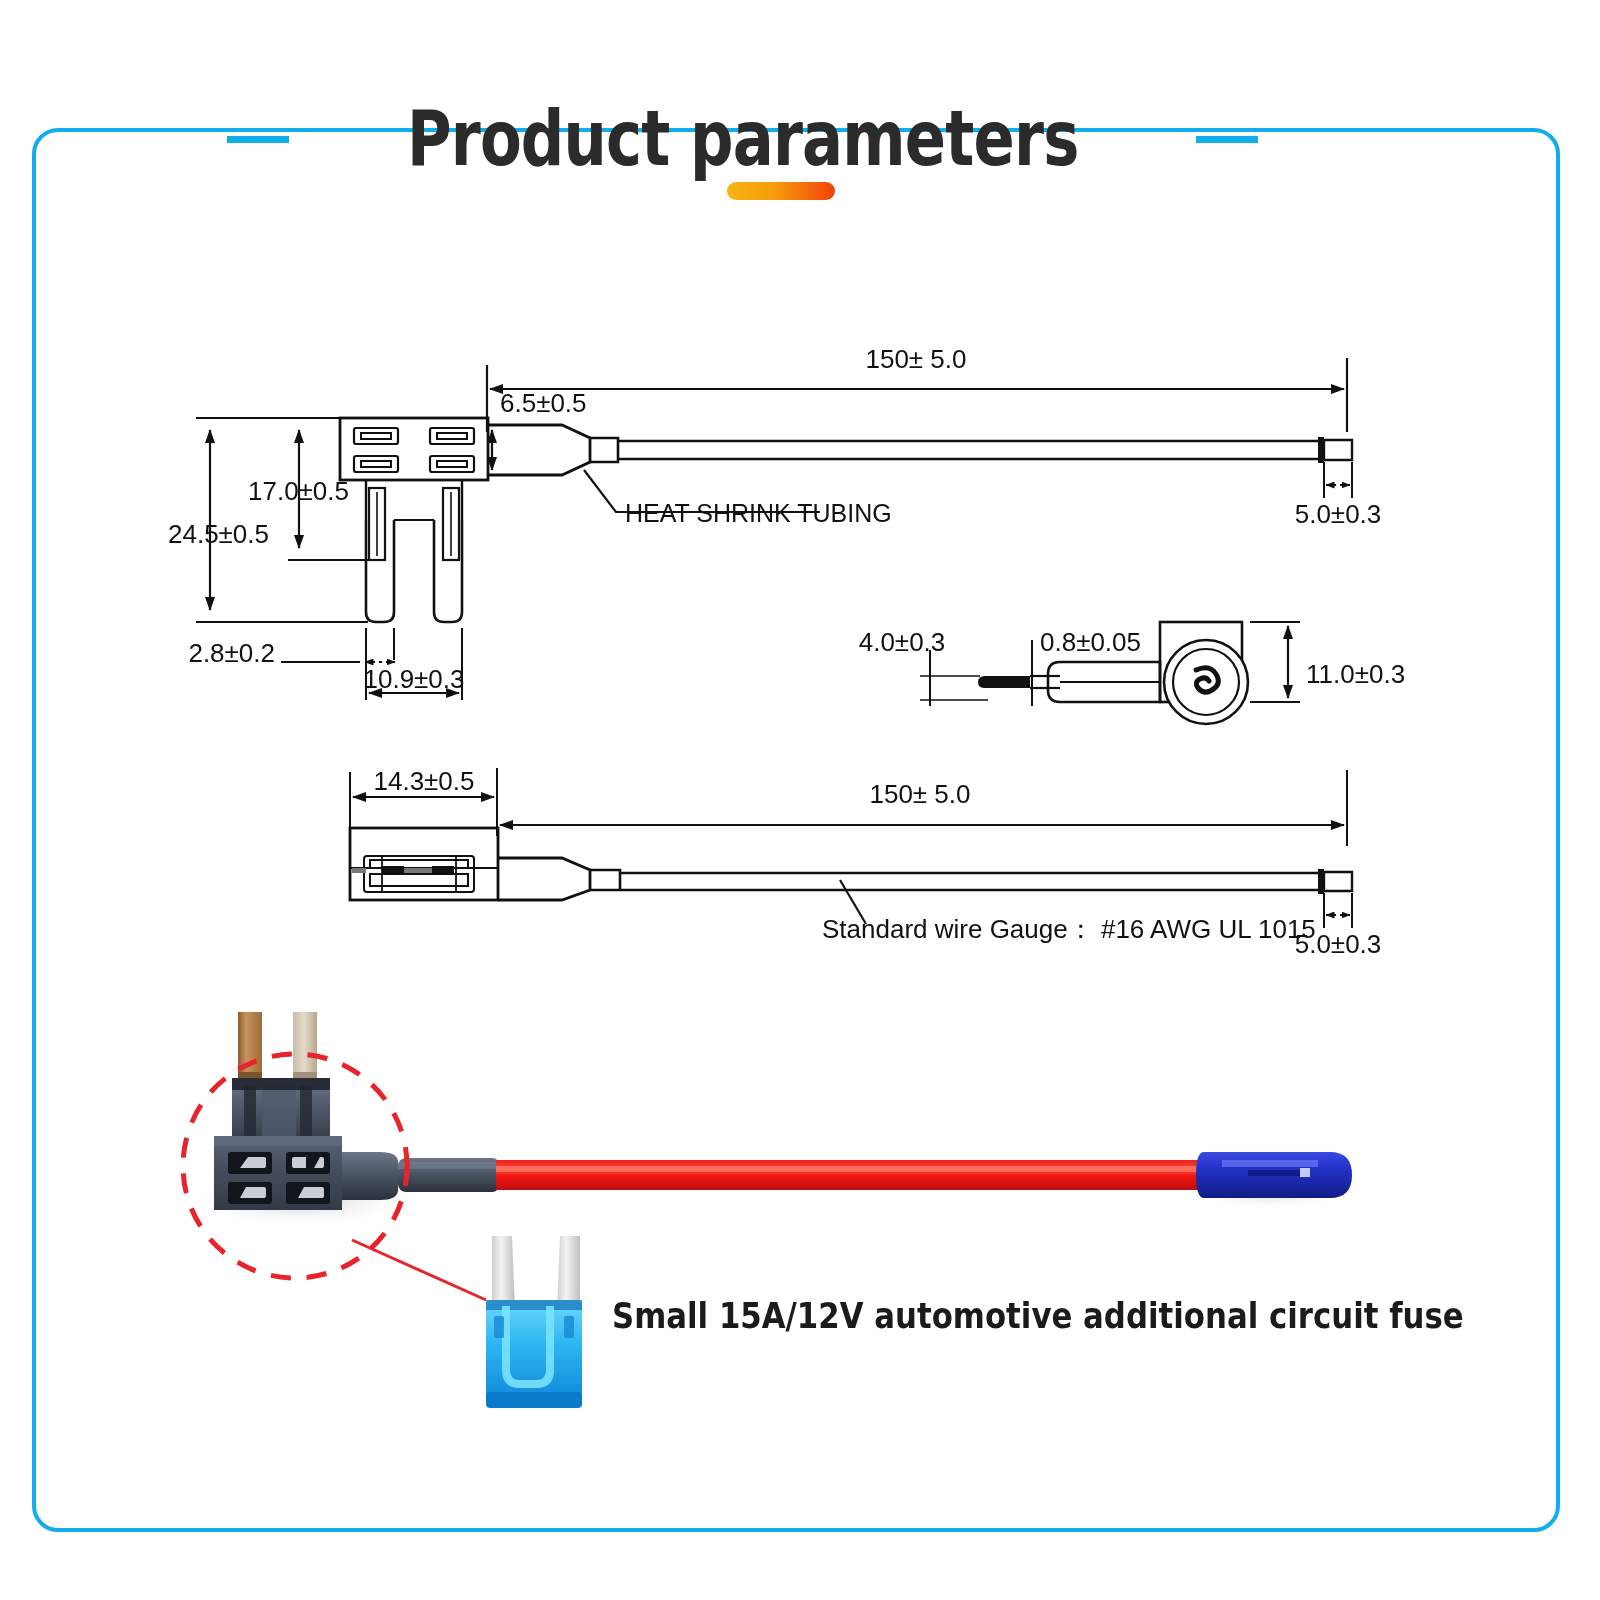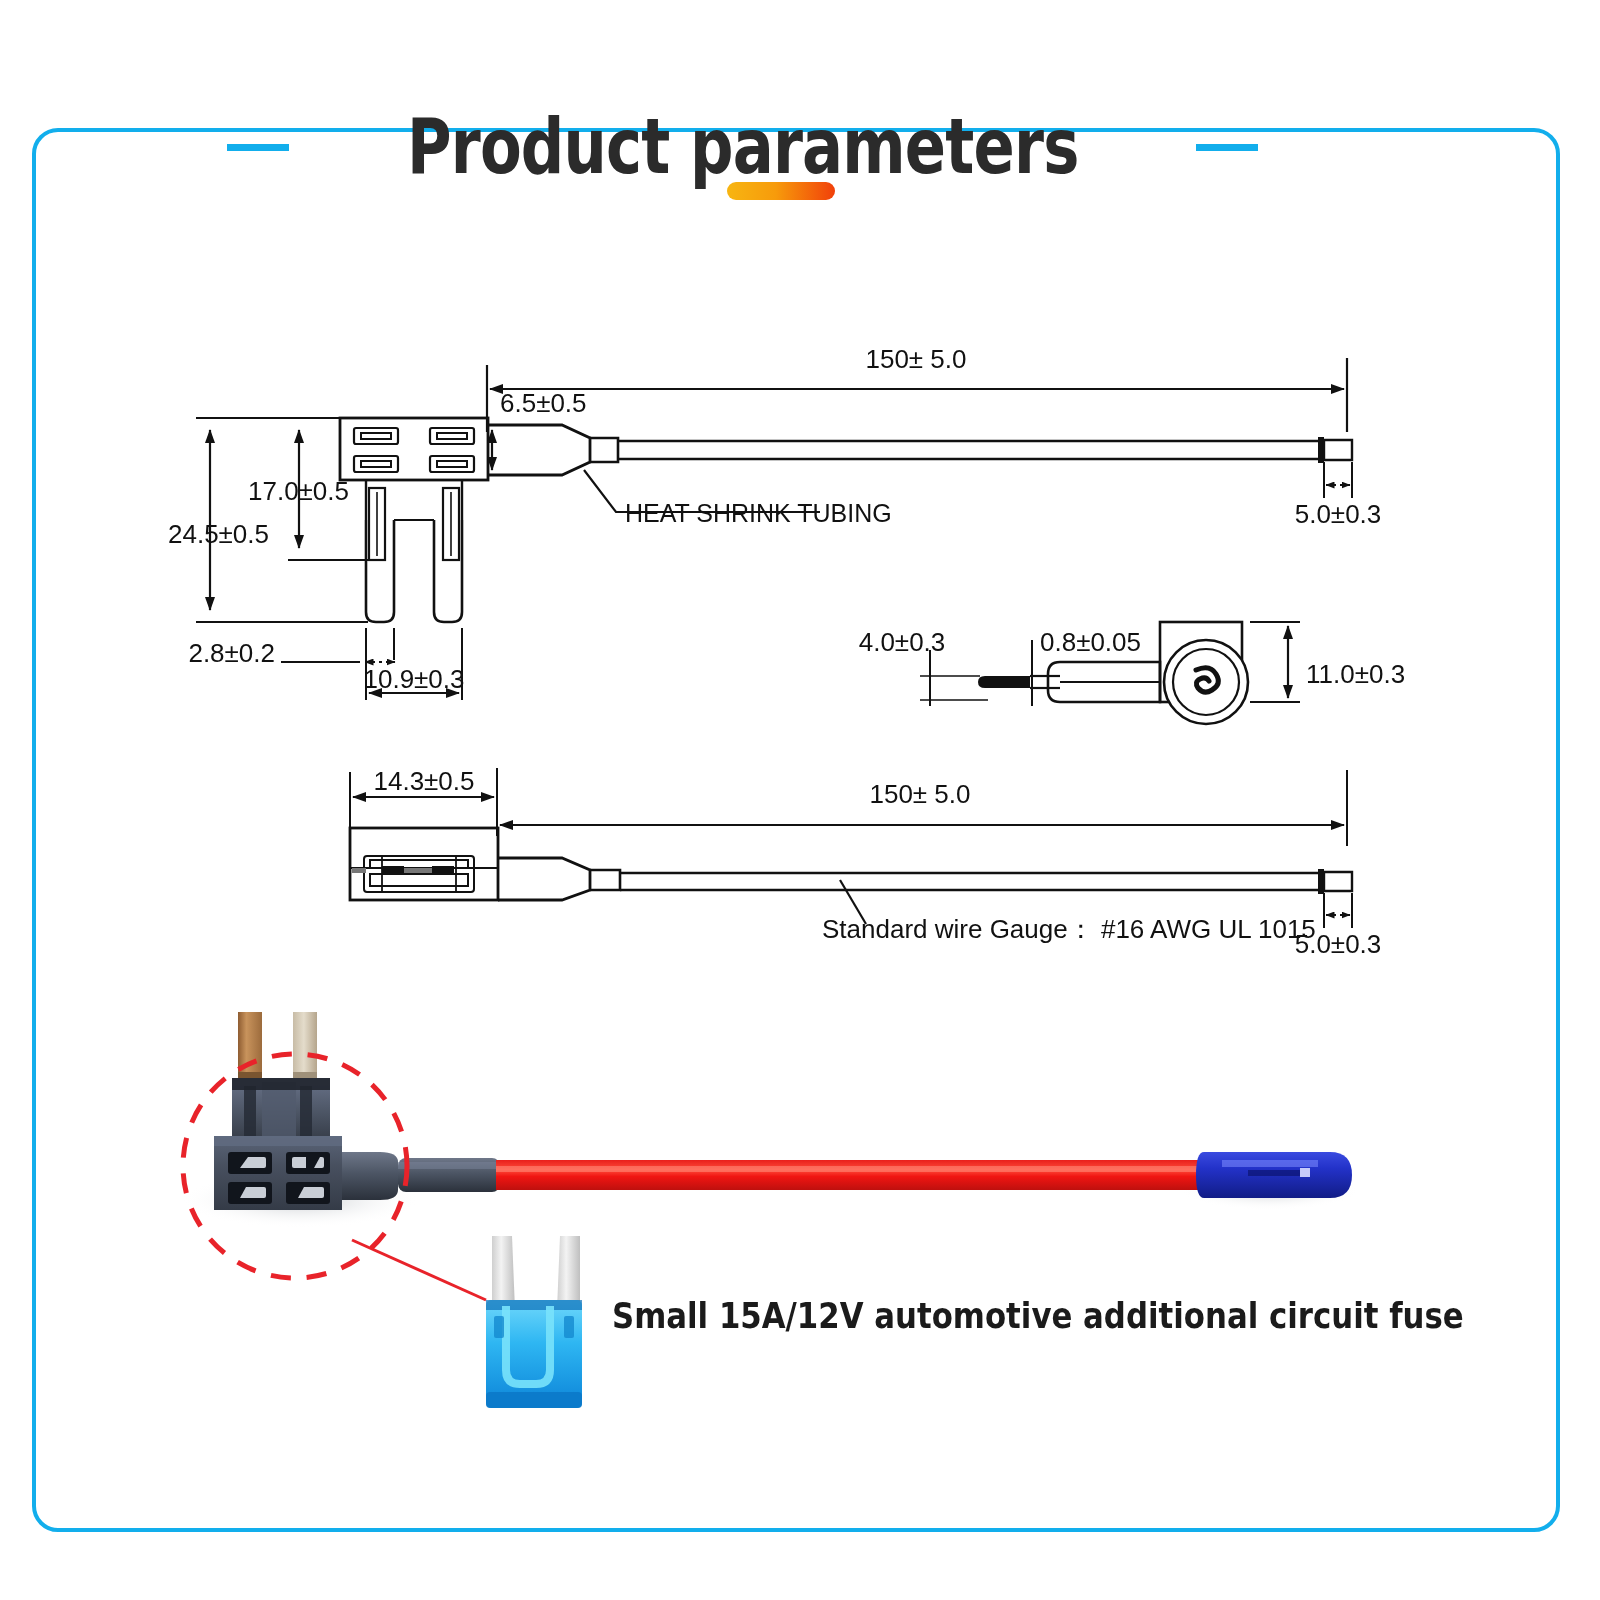--- a/index.html
+++ b/index.html
@@ -6,21 +6,21 @@
   body{
     width:1600px;height:1600px;background:#ffffff;
     font-family:"Liberation Sans", sans-serif;
     overflow:hidden;position:relative;
   }
   #frame{
     position:absolute;left:32px;top:128px;width:1528px;height:1404px;
     border:4px solid #12AEEC;border-radius:26px;box-sizing:border-box;
   }
   #title-wrap{
-    position:absolute;left:0;top:92px;width:1485px;height:110px;
+    position:absolute;left:0;top:84px;width:1485px;height:110px;
     display:flex;align-items:center;justify-content:center;gap:34px;
     z-index:5;
   }
   .title-dash{
     width:62px;height:7px;background:#12AEEC;flex:0 0 auto;
   }
   #title-text{
     font-family:"DejaVu Sans", sans-serif;
     font-weight:bold;font-size:76px;color:#2b2b2b;
     letter-spacing:-1px;line-height:1;

